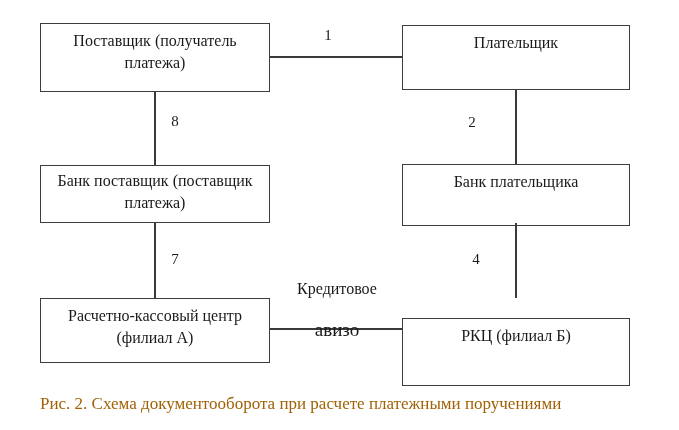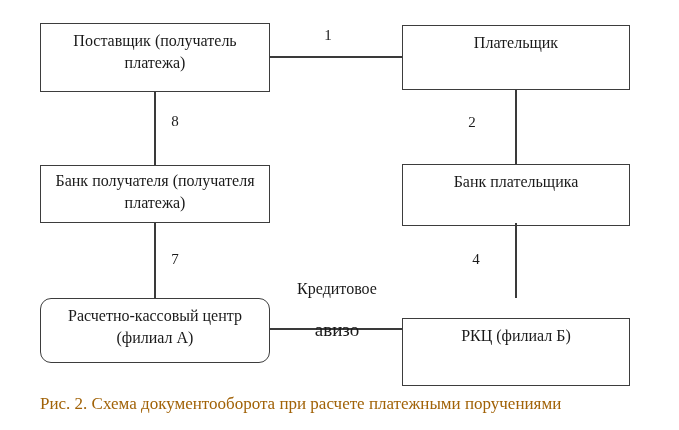--- a/index.html
+++ b/index.html
@@ -51,25 +51,25 @@
 </style>
 </head>
 <body>
 
 <div class="page">
 
   <div class="node" style="left:40px;  top:23px;  width:230px; height:69px;">Поставщик (получатель платежа)</div>
 
   <div class="node" style="left:402px; top:25px;  width:228px; height:65px;">Плательщик</div>
 
-  <div class="node" style="left:40px;  top:165px; width:230px; height:58px; padding-top:4px;">Банк получателя (получателя платежа)</div>
+  <div class="node" style="left:40px;  top:165px; width:230px; height:58px; padding-top:4px;">Банк поставщик (поставщик платежа)</div>
 
   <div class="node" style="left:402px; top:164px; width:228px; height:62px;">Банк плательщика</div>
 
-  <div class="node" style="left:40px;  top:298px; width:230px; height:65px;border-radius:11px;">Расчетно-кассовый центр (филиал А)</div>
+  <div class="node" style="left:40px;  top:298px; width:230px; height:65px;">Расчетно-кассовый центр (филиал А)</div>
 
   <div class="node" style="left:402px; top:298px; width:228px; height:68px;margin-top:20px;">РКЦ (филиал Б)</div>
 
   <div class="edge" style="left:270px; top:56px;  width:132px; height:2px;"></div>
 
   <div class="edge" style="left:154px; top:92px;  width:2px; height:73px;"></div>
 
   <div class="edge" style="left:515px; top:90px;  width:2px; height:74px;"></div>
 
   <div class="edge" style="left:154px; top:223px; width:2px; height:75px;"></div>

